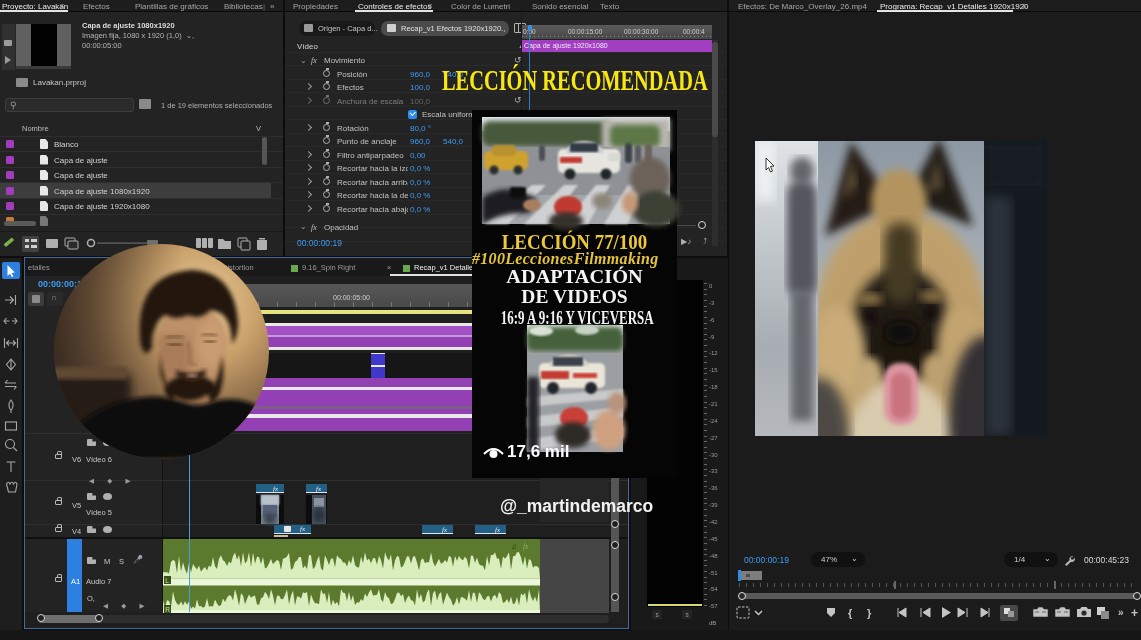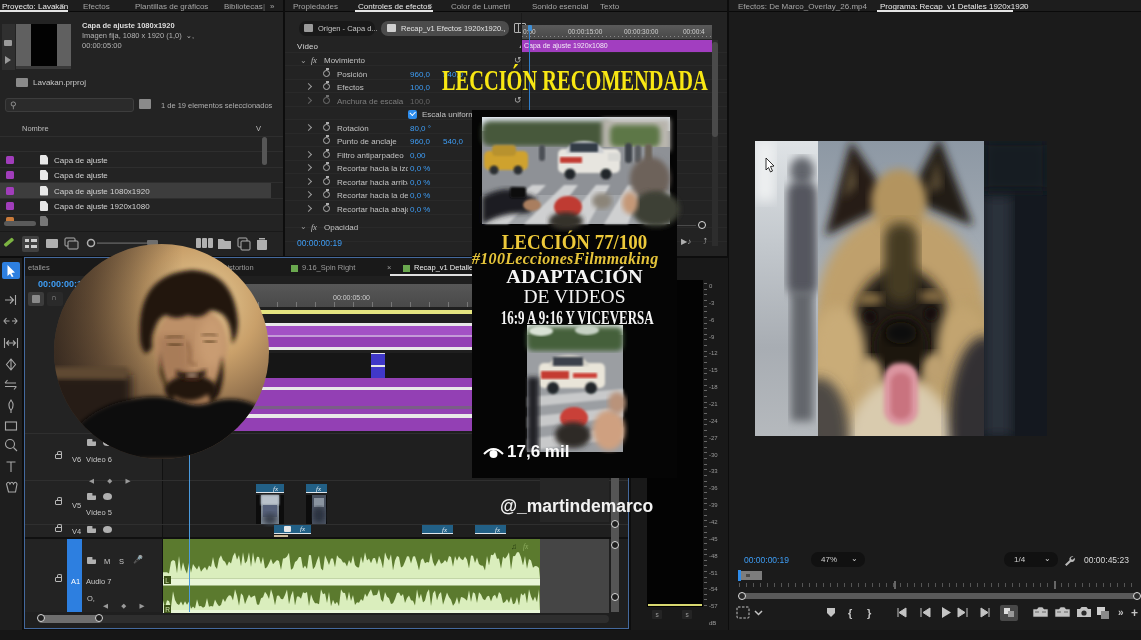--- a/index.html
+++ b/index.html
@@ -76,20 +76,25 @@
   <div class="t" style="left:22px;top:112px;font-size:7.5px;color:#bcbcbc">Nombre</div>
   <div class="t" style="left:256px;top:112px;font-size:7.5px;color:#bcbcbc">V</div>
 
   <div class="abs" style="left:0;top:170.5px;width:271px;height:15.5px;background:#3d3d3d"></div>
   <div class="row-sep" style="top:123.5px"></div>
   <div class="row-sep" style="top:139px"></div>
   <div class="row-sep" style="top:154.5px"></div>
   <div class="row-sep" style="top:170px"></div>
   <div class="row-sep" style="top:186px"></div>
   <div class="row-sep" style="top:201.5px"></div>
+  <div class="prow" style="top:126px">
+      <i class="sw"></i>
+      <i class="fic"></i>
+      <b>Blanco</b>
+    </div>
   <div class="prow" style="top:141.5px">
       <i class="sw"></i>
       <i class="fic"></i>
       <b>Capa de ajuste</b>
     </div>
   <div class="prow" style="top:157px">
       <i class="sw"></i>
       <i class="fic"></i>
       <b>Capa de ajuste</b>
     </div>
@@ -739,21 +744,21 @@
 
   <ellipse cx="168" cy="62" rx="20" ry="22" fill="#6d625a" filter="url(#pb3)"></ellipse>
   <ellipse cx="174" cy="92" rx="24" ry="18" fill="#3c4035" filter="url(#pb3)"></ellipse>
   <ellipse cx="148" cy="86" rx="8" ry="11" fill="#c59877" filter="url(#pb3)"></ellipse>
   <ellipse cx="120" cy="84" rx="10" ry="8" fill="#8b8478" filter="url(#pb3)"></ellipse>
 </svg>
 
 <div class="t" style="left:472px;top:230px;width:205px;text-align:center;font-family:'Liberation Serif',serif;font-weight:bold;font-size:21px;color:#edc93a;letter-spacing:0px;transform:scaleX(0.9)">LECCIÓN 77/100</div>
 <div class="t" style="left:472px;top:250px;width:205px;text-align:left;font-family:'Liberation Serif',serif;font-weight:bold;font-style:italic;font-size:16px;color:#e5c43a;letter-spacing:0.3px">#100LeccionesFilmmaking</div>
 <div class="t" style="left:472px;top:267px;width:205px;text-align:center;font-family:'Liberation Serif',serif;font-weight:bold;font-size:18.5px;color:#f4f4f4;letter-spacing:0px;transform:scaleX(1.1)">ADAPTACIÓN</div>
-<div class="t" style="left:472px;top:286px;width:205px;text-align:center;font-family:'Liberation Serif',serif;font-weight:normal;font-size:19.5px;color:#f4f4f4;letter-spacing:0px;transform:scaleX(1.0)">DE VIDEOS</div>
+<div class="t" style="left:472px;top:286px;width:205px;text-align:center;font-family:'Liberation Serif',serif;font-weight:bold;font-size:19.5px;color:#f4f4f4;letter-spacing:0px;transform:scaleX(1.0)">DE VIDEOS</div>
 <div class="t" style="left:472px;top:308px;width:205px;text-align:center;font-family:'Liberation Serif',serif;font-weight:bold;font-size:18px;color:#f4f4f4;letter-spacing:0px;transform:scaleX(0.72)">16:9 A 9:16 Y VICEVERSA</div>
 
 <svg style="left:527px;top:325px" width="96" height="127" viewBox="0 0 96 127">
   <rect width="96" height="127" fill="#9fa2a6"></rect>
   <rect width="96" height="10" fill="#dfe5e2"></rect>
   <rect x="0" y="2" width="96" height="24" rx="6" fill="#45603a" filter="url(#pb3)"></rect>
   <ellipse cx="14" cy="6" rx="12" ry="5" fill="#d9e2d5" filter="url(#pb)"></ellipse>
   <ellipse cx="60" cy="5" rx="12" ry="5" fill="#c6d2c4" filter="url(#pb)"></ellipse>
   <rect x="0" y="28" width="96" height="99" fill="#9b9ea2"></rect>
   <g fill="#c8c9ca" filter="url(#pb)">

